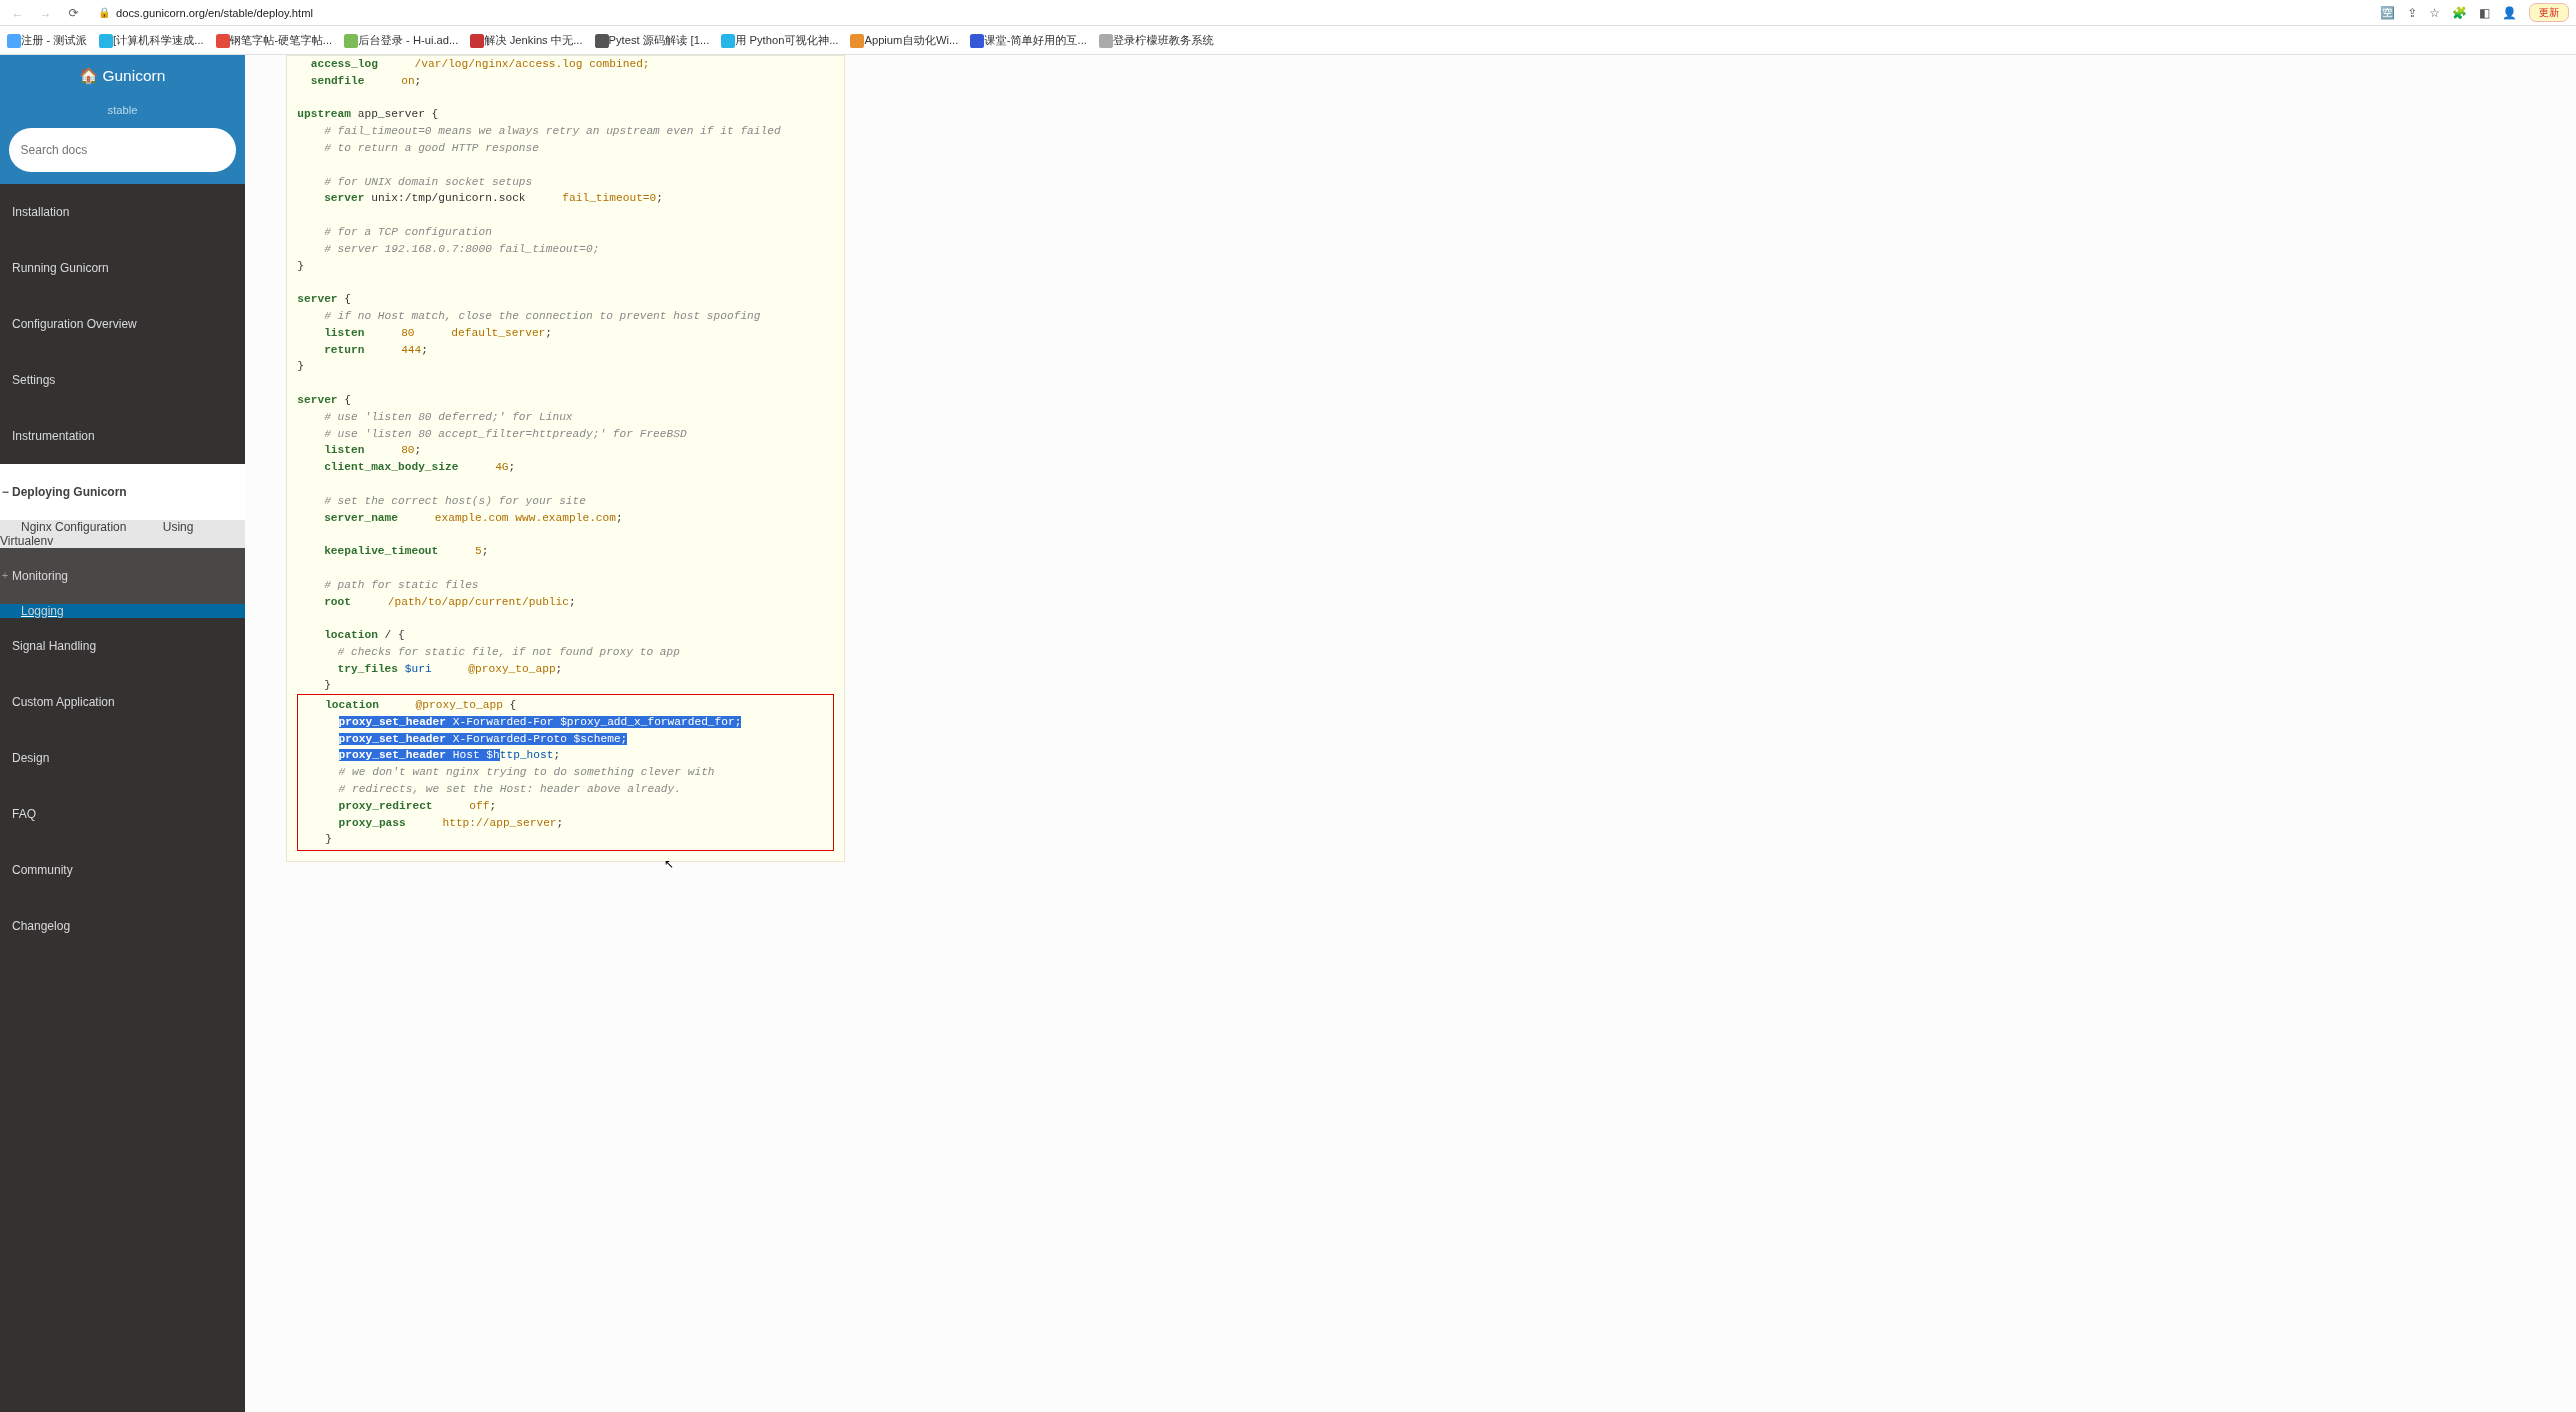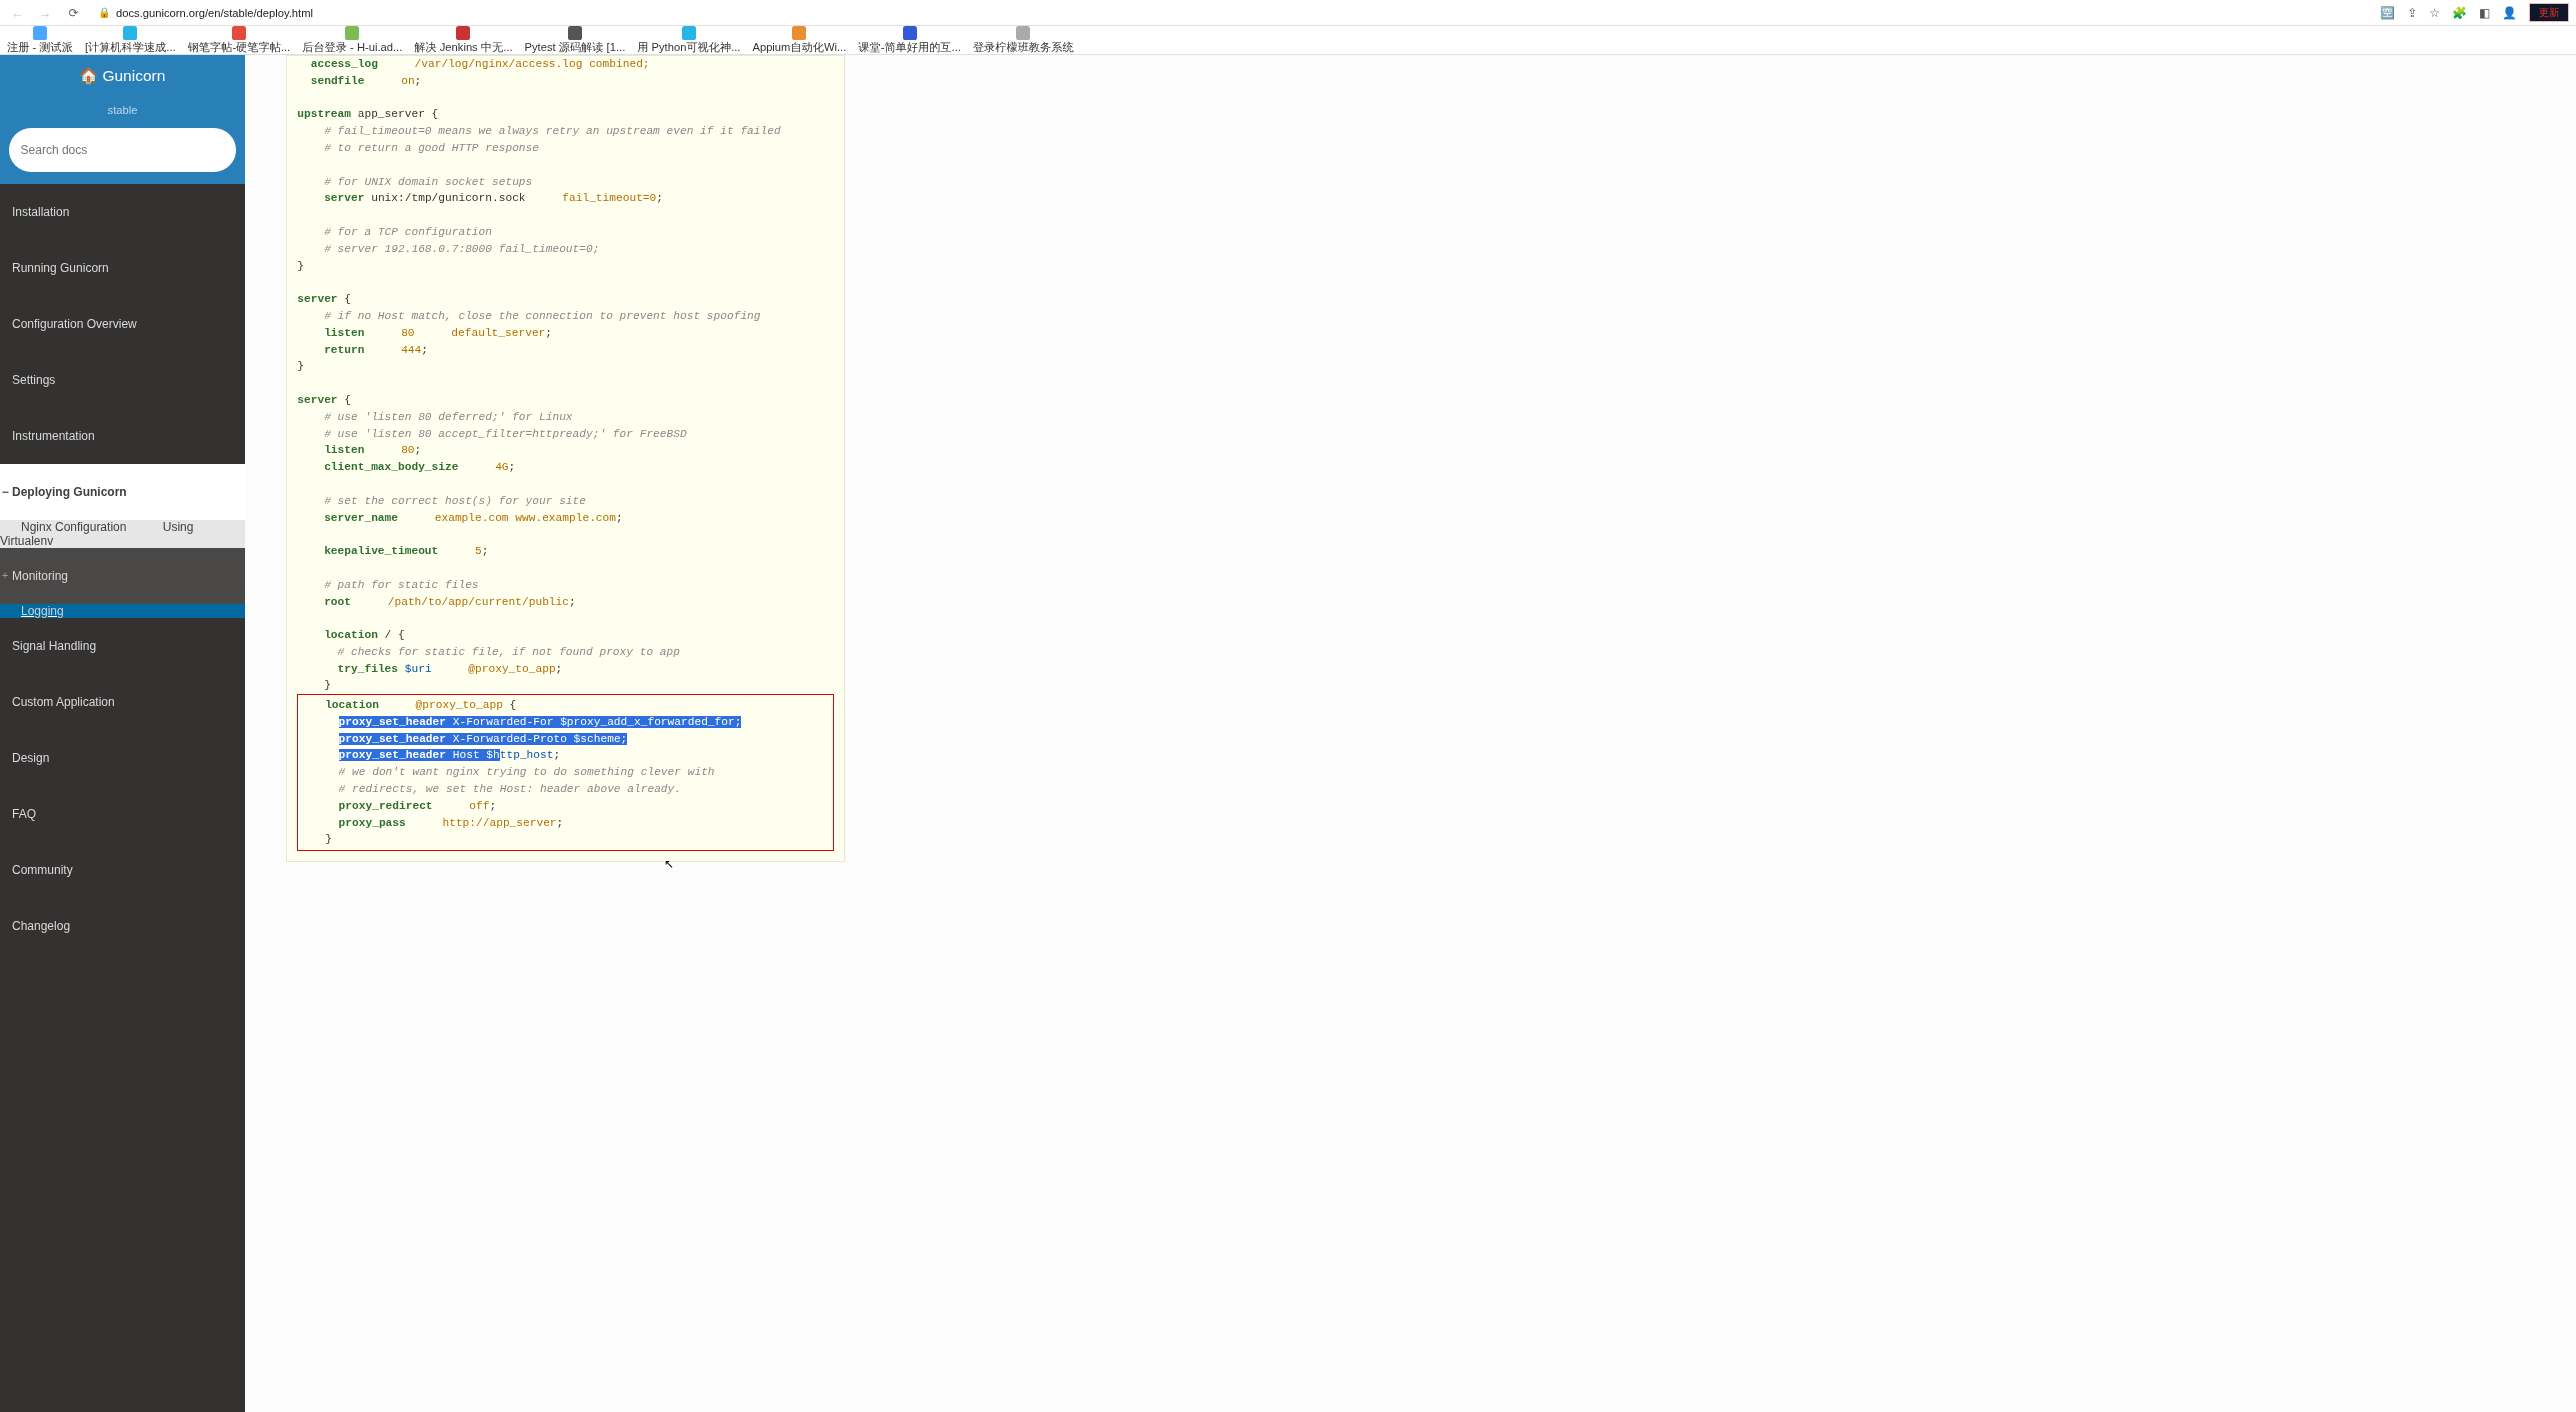--- a/index.html
+++ b/index.html
@@ -5,24 +5,24 @@
   * { box-sizing: border-box; margin: 0; padding: 0; }
   body { font-family: -apple-system, BlinkMacSystemFont, "Segoe UI", Arial, sans-serif; font-size: 12px; background: #fff; overflow: hidden; height: 100vh; }
 
   
   .browser-bar { height: 26px; display: flex; align-items: center; padding: 0 7px; border-bottom: 0.9px solid #e0e0e0; gap: 7px; background: #fff; }
   .nav-btn { width: 21px; height: 21px; display:flex; align-items:center; justify-content:center; color:#666; cursor:pointer; border-radius:3.4px; }
   .nav-btn.disabled { color:#bbb; }
   .url-bar { flex:1; display:flex; align-items:center; gap:5.2px; padding:1.7px 7px; font-size:11.2px; color:#222; }
   .lock-icon { color:#555; font-size:10.3px; }
   .right-icons { display:flex; align-items:center; gap:12px; color:#555;}
-  .update-btn { background:#0f172a; color:#d93025; border:0.9px solid #f2b6b0; border-radius:1px; padding:1.7px 8.6px; font-size:10.3px; }
+  .update-btn { background:#fef9c3; color:#d93025; border:0.9px solid #f2b6b0; border-radius:7px; padding:1.7px 8.6px; font-size:10.3px; }
 
   .bookmarks-bar { height:29px; display:flex; align-items:center; padding:0 7px; gap:12px; border-bottom:0.9px solid #e0e0e0; font-size:11.2px; background:#fff; overflow:hidden;}
-  .bm-item { display:flex; align-items:center; gap:0; color:#333; white-space:nowrap; cursor:pointer;flex-direction:column;}
+  .bm-item { display:flex; align-items:flex-end; gap:0; color:#333; white-space:nowrap; cursor:pointer;}
   .bm-ico { width:14px; height:14px; border-radius:2.6px; display:inline-block; }
 
   
   .page { display:flex; height: calc(100vh - 55px); }
   .sidebar { width:245px; background:#343131; color:#fff; display:flex; flex-direction:column; }
   .sb-header { background:#2980b9; padding:12px 8.6px; text-align:center; }
   .sb-title { font-size:15.5px; font-weight:400; color:#fff; }
   .sb-title .home-ic { margin-right:3.4px; }
   .sb-sub { color:#bcd9ea; font-size:11.2px; margin-top:19px; }
   .search-wrap { background:#2980b9; padding:0 8.6px 12px 8.6px; }

